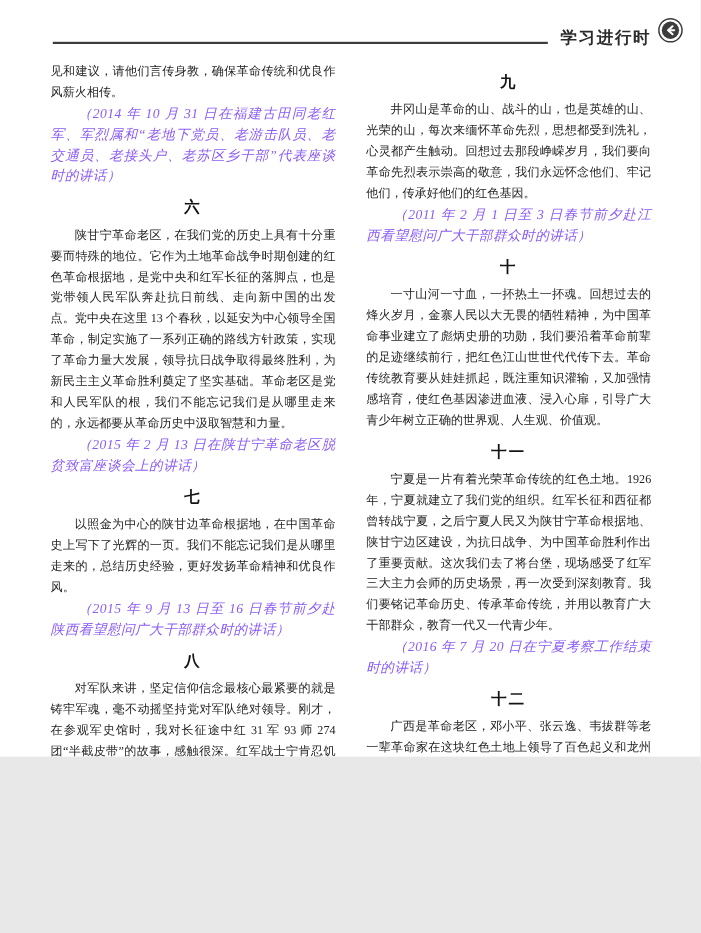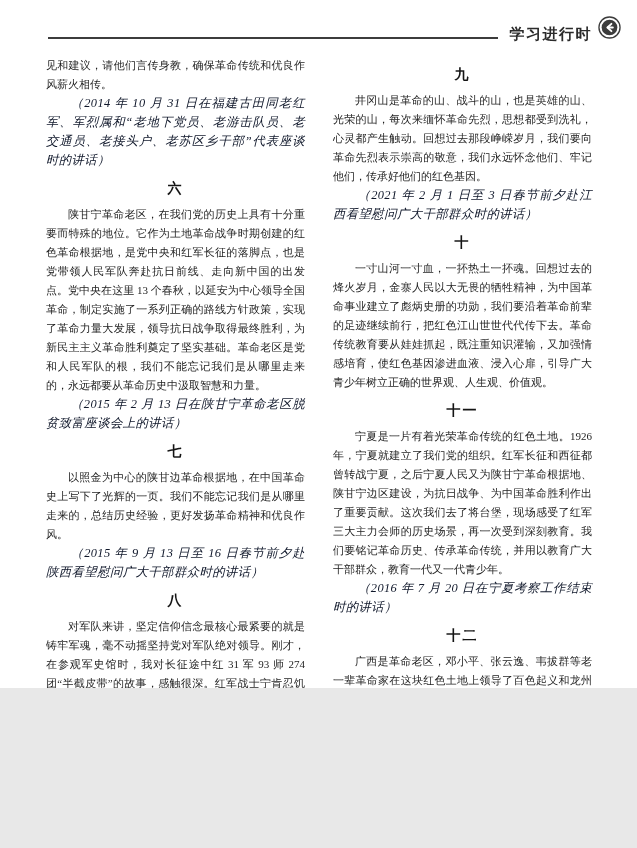--- a/index.html
+++ b/index.html
@@ -16,21 +16,21 @@
     font-size:15px;letter-spacing:1.5px;color:#2b2b2b;line-height:1.4;
   }
   .header-icon{margin-left:6px;margin-bottom:1px;}
   
   .columns{position:absolute;top:56px;left:46px;width:546px;display:flex;gap:28px;}
   .col{width:259px;}
   .para{margin:0;font-size:11px;line-height:19px;text-align:justify;text-indent:2em;}
   .para.no-indent{text-indent:0;}
   .quote{
     margin:0;font-size:12.4px;line-height:19px;text-align:justify;text-indent:2em;
-    font-style:italic;letter-spacing:0.4px;color:#0f172a;
+    font-style:italic;letter-spacing:0.4px;color:#8b5cf6;
   }
   .sec-heading{
     margin:10px 0 7px;text-align:center;font-size:14px;font-weight:700;
     font-family:"Liberation Sans","DejaVu Sans",sans-serif;letter-spacing:2px;color:#141414;
   }
   
   .footer{position:absolute;left:48px;right:44px;top:789px;display:flex;align-items:center;}
   .footer-rule{flex:1;border-bottom:1.5px solid #3c3c3c;margin-bottom:4px;}
   .footer-issue,.footer-journal{
     font-family:"Liberation Sans","DejaVu Sans",sans-serif;font-weight:700;
@@ -72,21 +72,21 @@
         <h2 class="sec-heading">七</h2>
         <p class="para">以照金为中心的陕甘边革命根据地，在中国革命史上写下了光辉的一页。我们不能忘记我们是从哪里走来的，总结历史经验，更好发扬革命精神和优良作风。</p>
         <p class="quote">（2015 年 9 月 13 日至 16 日春节前夕赴陕西看望慰问广大干部群众时的讲话）</p>
         <h2 class="sec-heading">八</h2>
         <p class="para">对军队来讲，坚定信仰信念最核心最紧要的就是铸牢军魂，毫不动摇坚持党对军队绝对领导。刚才，在参观军史馆时，我对长征途中红 31 军 93 师 274 团“半截皮带”的故事，感触很深。红军战士宁肯忍饥挨饿，也要将半截皮带留下来，带着它“去延安见毛主席”。这就是信仰的力量，就是“铁心跟党走”的生动写照。部队中像这样的红色资源很多，要发掘好、运用好，丰富“红色基因代代传”工程内涵，加强党史军史和光荣传统教育，确保官兵永远听党话、跟党走。</p>
       </div>
     <div class="col" id="right-col">
 
     <h2 class="sec-heading">九</h2>
         <p class="para">井冈山是革命的山、战斗的山，也是英雄的山、光荣的山，每次来缅怀革命先烈，思想都受到洗礼，心灵都产生触动。回想过去那段峥嵘岁月，我们要向革命先烈表示崇高的敬意，我们永远怀念他们、牢记他们，传承好他们的红色基因。</p>
-        <p class="quote">（2021 年 2 月 1 日至 3 日春节前夕赴江西看望慰问广大干部群众时的讲话）</p>
+        <p class="quote">（2011 年 2 月 1 日至 3 日春节前夕赴江西看望慰问广大干部群众时的讲话）</p>
         <h2 class="sec-heading">十</h2>
         <p class="para">一寸山河一寸血，一抔热土一抔魂。回想过去的烽火岁月，金寨人民以大无畏的牺牲精神，为中国革命事业建立了彪炳史册的功勋，我们要沿着革命前辈的足迹继续前行，把红色江山世世代代传下去。革命传统教育要从娃娃抓起，既注重知识灌输，又加强情感培育，使红色基因渗进血液、浸入心扉，引导广大青少年树立正确的世界观、人生观、价值观。</p>
         <h2 class="sec-heading">十一</h2>
         <p class="para">宁夏是一片有着光荣革命传统的红色土地。1926 年，宁夏就建立了我们党的组织。红军长征和西征都曾转战宁夏，之后宁夏人民又为陕甘宁革命根据地、陕甘宁边区建设，为抗日战争、为中国革命胜利作出了重要贡献。这次我们去了将台堡，现场感受了红军三大主力会师的历史场景，再一次受到深刻教育。我们要铭记革命历史、传承革命传统，并用以教育广大干部群众，教育一代又一代青少年。</p>
         <p class="quote">（2016 年 7 月 20 日在宁夏考察工作结束时的讲话）</p>
         <h2 class="sec-heading">十二</h2>
         <p class="para">广西是革命老区，邓小平、张云逸、韦拔群等老一辈革命家在这块红色土地上领导了百色起义和龙州起义，建立了左右江革命根据地。1934 年 11 月 27 日至 12 月初，惨烈的湘江战役就发生在广西境内。老区和老区人民为我们党领导的中国革命作出了重大牺牲和贡献。</p>
       </div>
   </div>
 

